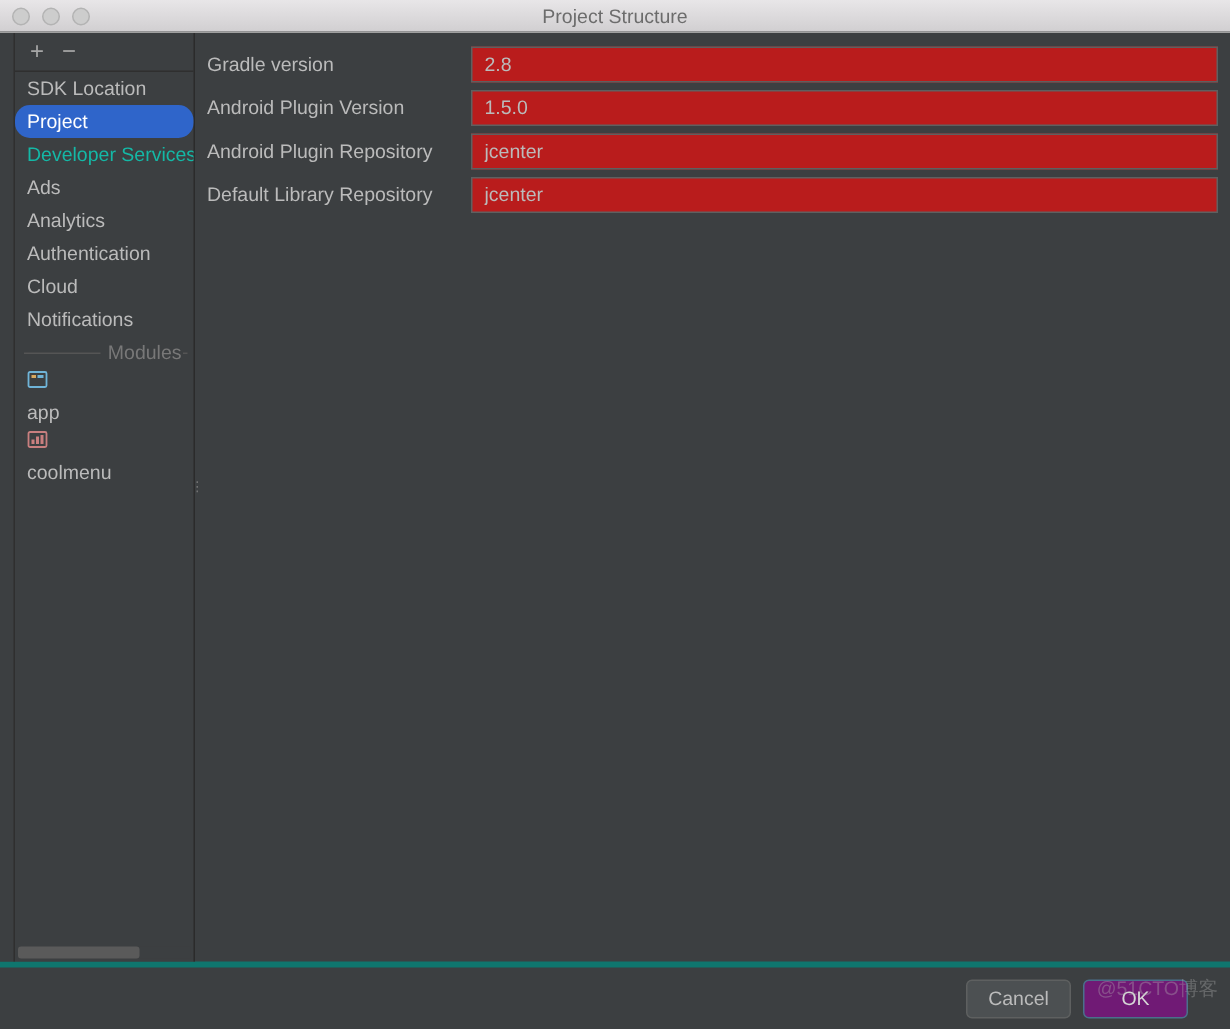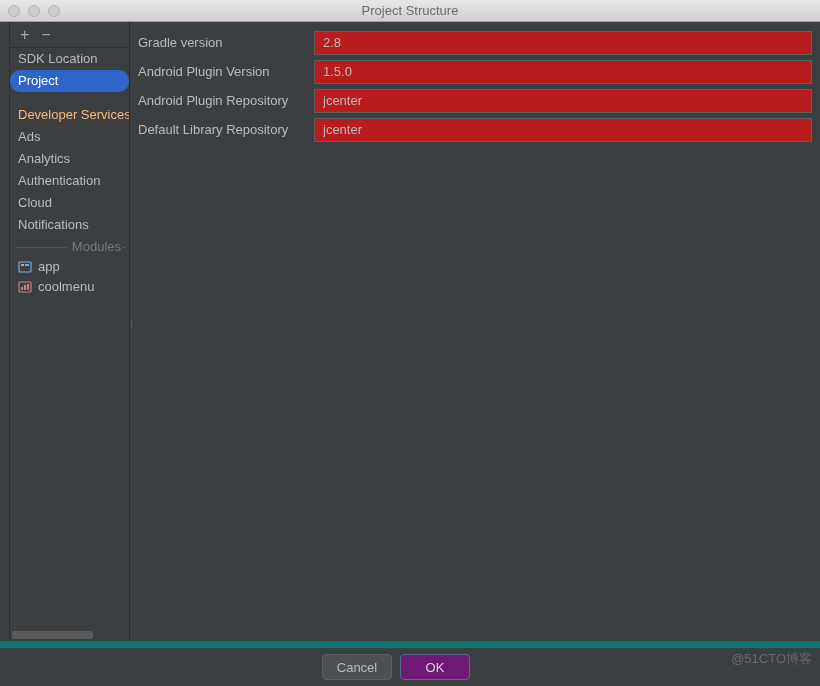--- a/index.html
+++ b/index.html
@@ -76,22 +76,22 @@
       line-height: 18px;
       color: #bbbbbb;
     }
     .sb-sub { padding-left: 8px; }
     .sb-item.selected {
       background: #2f65ca;
       color: #ffffff;
       border-radius: 10px;
     }
     .sb-header {
-      color: #fdba74;
-      padding: 14px 6px 2px 8px;
+      color: #14b8a6;
+      padding: 2px 6px 2px 8px;
       white-space: nowrap;
       overflow: hidden;
       line-height: 18px;
     }
     .sb-section-label {
       color: #787878;
       text-align: right;
       padding: 3px 8px 3px 8px;
       position: relative;
       font-size: 13px;
@@ -103,25 +103,25 @@
       border-top: 1px solid #555;
     }
     .sb-section-label:after {
       content: "";
       position: absolute;
       left: 112px; right: 4px; top: 50%;
       border-top: 1px solid #555;
     }
     .module-row {
       display: flex;
-      align-items: center;
       gap: 6px;
       padding: 1px 6px 1px 8px;
       line-height: 18px;
       cursor: default;
+      flex-direction: column;
     }
     .mod-icon {
       width: 14px; height: 14px;
       display: inline-flex;
       align-items: center; justify-content: center;
     }
     .sb-scroll {
       position: absolute;
       bottom: 2px; left: 2px; right: 2px;
       height: 8px;
@@ -167,25 +167,25 @@
       color: #777;
       font-size: 9px;
       line-height: 4px;
       letter-spacing: -1px;
       cursor: col-resize;
     }
     .footer {
       height: 45px;
       display: flex;
       align-items: center;
-      justify-content: center;
+      justify-content: flex-end;
       gap: 8px;
       padding-right: 28px;
       background: #3c3f41;
-      border-top: 7px solid #0f766e;
+      border-top: 4px solid #0f766e;
     }
     .btn {
       min-width: 70px;
       height: 26px;
       background: #4c5052;
       border: 1px solid #5e6060;
       color: #bbbbbb;
       font-size: 13px;
       border-radius: 4px;
       cursor: pointer;

